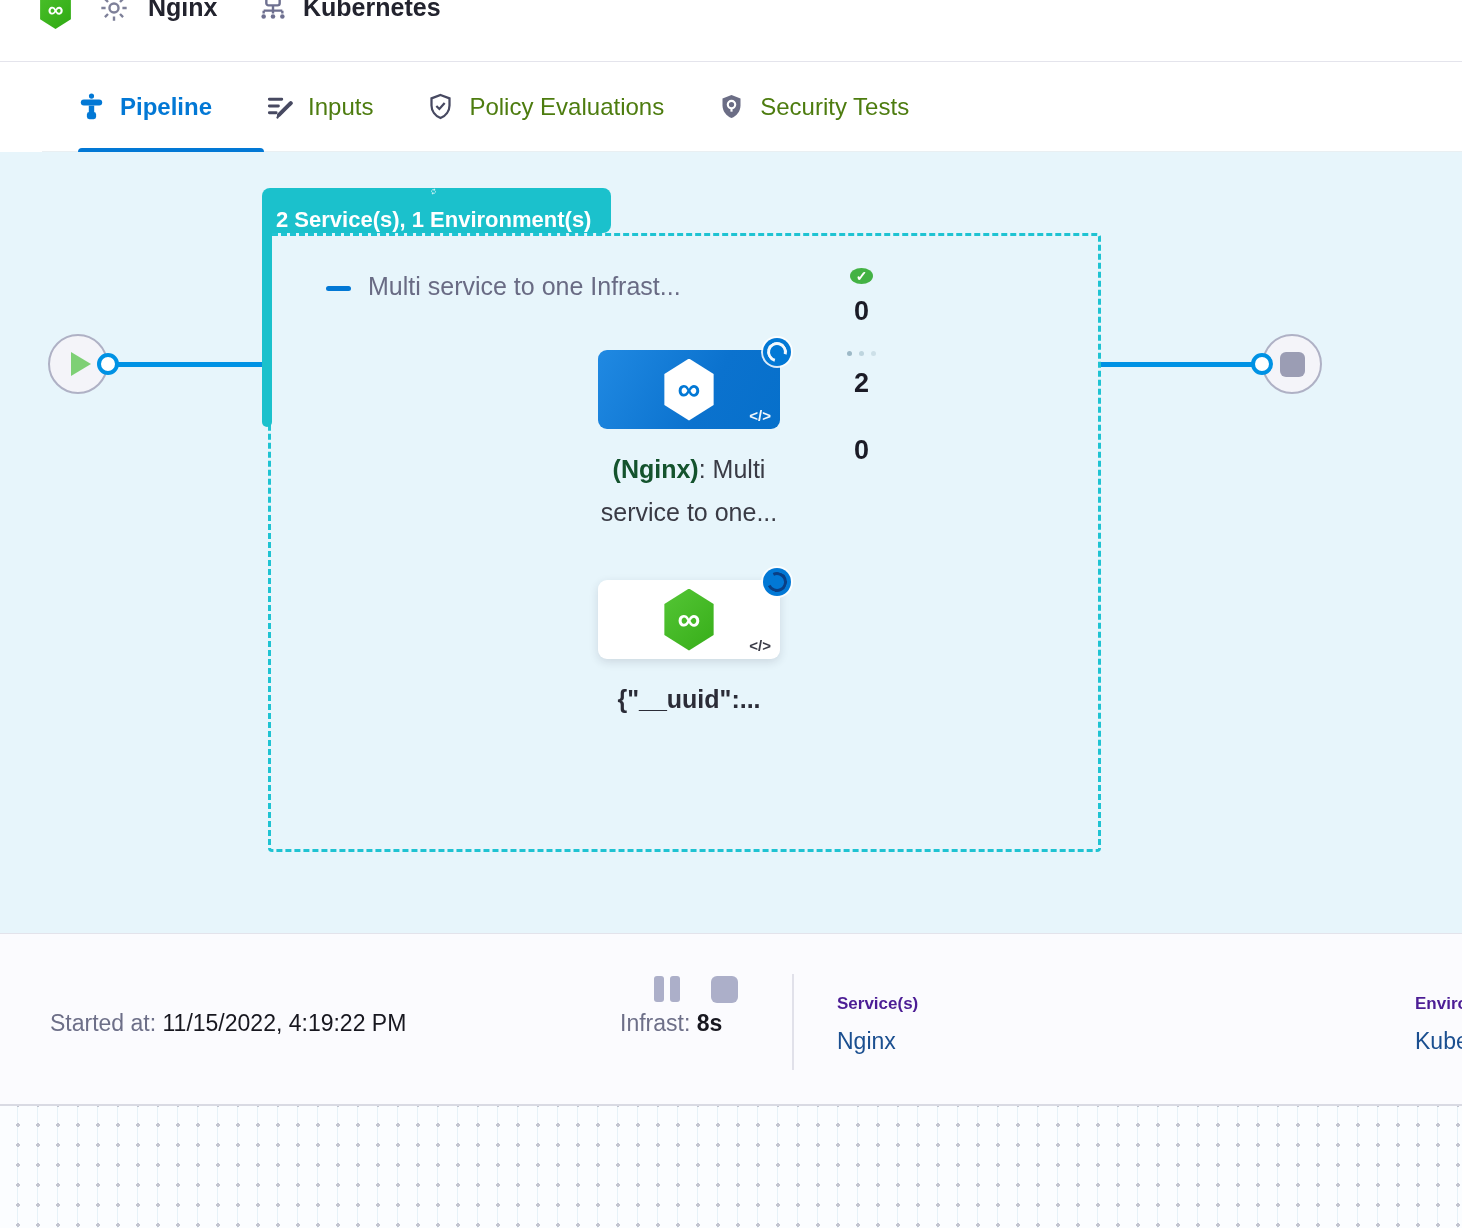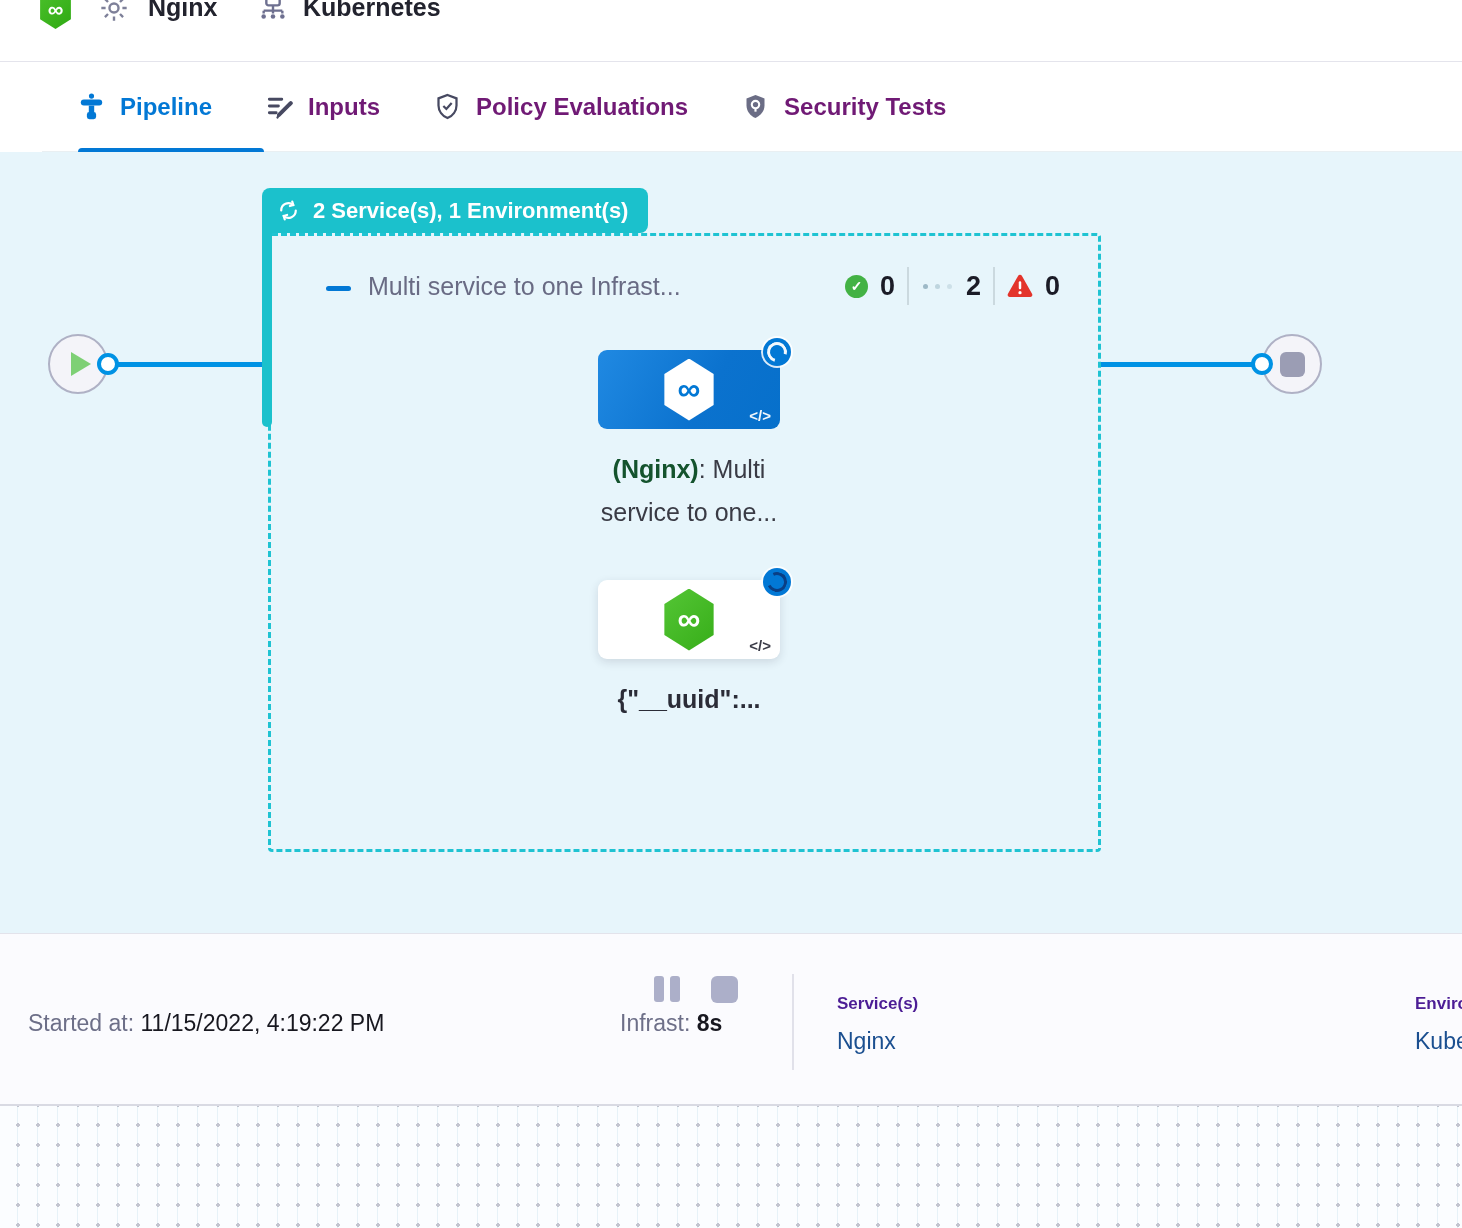--- a/index.html
+++ b/index.html
@@ -15,30 +15,30 @@
     background:linear-gradient(135deg,#4CC22C,#2FA812);
     clip-path:polygon(50% 0,94% 25%,94% 75%,50% 100%,6% 75%,6% 25%);
     display:flex; align-items:center; justify-content:center;
     color:#fff; font-size:22px; font-weight:700; }
   .chip-text { top:-9px; font-size:25px; font-weight:600; color:#22232E; line-height:32px; }
 
   
   .tabbar { position:absolute; left:0; top:62px; width:1462px; height:90px;
     background:#fff; border-bottom:1px solid #E9EFF2;margin-left:42px; }
   .tabs { display:flex; align-items:center; height:100%; padding-left:36px; gap:54px; }
-  .tab { display:flex; align-items:center; gap:15px; font-size:24px; color:#701a75;
-    font-weight:700; cursor:pointer; white-space:nowrap; }
+  .tab { display:flex; align-items:center; gap:15px; font-size:24px; color:#4d7c0f;
+    font-weight:400; cursor:pointer; white-space:nowrap; }
   .tab.active { color:#0278D5; font-weight:700; }
   .tab-underline { position:absolute; left:36px; bottom:-1px; width:186px; height:4px;
     background:#0278D5; border-radius:4px 4px 0 0; }
 
   
   .canvas { position:absolute; left:0; top:152px; width:1462px; height:781px;
     background:#E7F5FB; overflow:hidden; }
-  .canvas .abs { position:absolute; }
+  .canvas .abs { position:absolute;flex-direction:column; }
 
   .conn-line { height:5px; background:#0092E4; top:210px; }
   .port { width:22px; height:22px; border-radius:50%; background:#fff;
     border:4px solid #0092E4; top:201px; }
 
   .term-node { width:60px; height:60px; border-radius:50%; background:#F4F4F9;
     border:2px solid #AFB1C5; top:182px; display:flex; align-items:center; justify-content:center; }
   .play-tri { width:0; height:0; border-left:20px solid #7ED075;
     border-top:12px solid transparent; border-bottom:12px solid transparent; margin-left:6px; }
   .stop-sq { width:25px; height:25px; background:#9B9DB4; border-radius:6px; }
@@ -241,21 +241,21 @@
       </div>
       <span class="code-glyph on-white">&lt;/&gt;</span>
     </div>
     <div class="abs spinner navy" style="left:763px; top:416px;"></div>
     <div class="abs node-label" style="left:539px; top:526px;">
       <div class="semib">{"__uuid":...</div>
     </div>
   </div>
 
   <div class="footer">
-    <div class="abs kv" style="left:28px; top:76px;">
+    <div class="abs kv" style="left:50px; top:76px;">
       <span>Started at:</span>
       <span class="val">11/15/2022, 4:19:22 PM</span>
     </div>
     <div class="abs pause-btn">
         <i></i>
         <i></i>
       </div>
     <div class="abs stop-btn"></div>
     <div class="abs kv" style="left:620px; top:76px;">
       <span>Infrast:</span>

